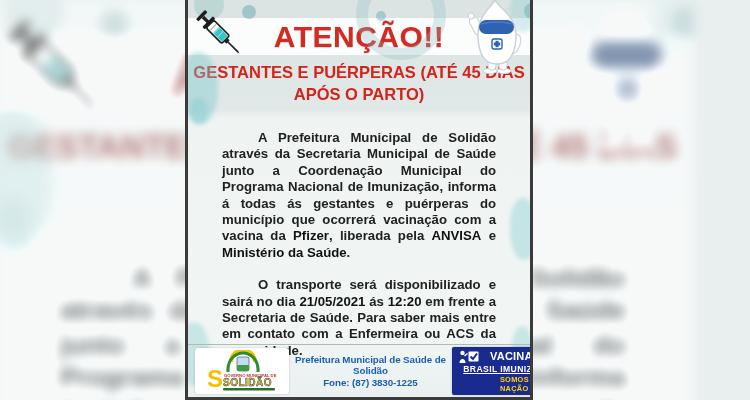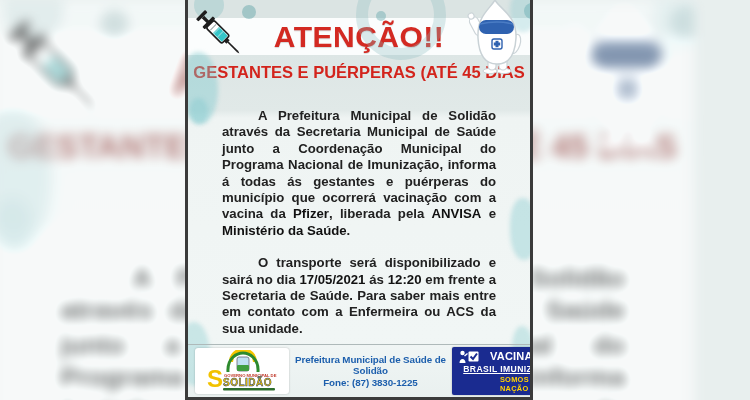--- a/index.html
+++ b/index.html
@@ -191,25 +191,26 @@
       <path d="M16 26 Q33 22 49 26" stroke="#4a7cc4" stroke-width="1.6" fill="none"></path>
       <rect x="28" y="41" width="10" height="10" rx="2" fill="none" stroke="#2f62b0" stroke-width="1.4"></rect>
       <rect x="31.5" y="42.8" width="3" height="6.4" fill="#2f62b0"></rect>
       <rect x="29.8" y="44.5" width="6.4" height="3" fill="#2f62b0"></rect>
     </svg>
 
     <h1 class="title">ATENÇÃO!!</h1>
 
     <div class="subtitle">
       <div>GESTANTES E PUÉRPERAS (ATÉ 45 DIAS</div>
+      <div>APÓS O PARTO)</div>
     </div>
 
     <div class="body-text">
       <p><span>A Prefeitura Municipal de Solidão através da Secretaria Municipal de Saúde junto a Coordenação Municipal do Programa Nacional de Imunização, informa á todas ás gestantes e puérperas do município que ocorrerá vacinação com a vacina da </span><b>Pfizer</b><span>, liberada pela </span><b>ANVISA</b><span> e </span><b>Ministério da Saúde</b><span>.</span></p>
-      <p><span>O transporte será disponibilizado e sairá no dia </span><b>17/05/2021</b><span> ás </span><b>12:20</b><span> em frente a Secretaria de Saúde. Para saber mais entre em contato com a Enfermeira ou ACS da sua unidade.</span></p>
+      <p><span>O transporte será disponibilizado e sairá no dia </span><b>21/05/2021</b><span> ás </span><b>12:20</b><span> em frente a Secretaria de Saúde. Para saber mais entre em contato com a Enfermeira ou ACS da sua unidade.</span></p>
     </div>
 
     <div class="footer">
 
       <div class="gov-card">
         <svg width="90" height="42" viewBox="0 0 90 42">
           <path d="M34 12 A12 12 0 0 1 58 12" fill="none" stroke="#f5c400" stroke-width="4"></path>
           <path d="M31 22 C30 8 40 3 46 3 C52 3 62 8 61 22" fill="none" stroke="#2d8a2d" stroke-width="3"></path>
           <rect x="40" y="7" width="12" height="14" rx="2" fill="#bfe0f2" stroke="#667" stroke-width="0.8"></rect>
           <rect x="40" y="15" width="12" height="6" rx="1" fill="#3f9d3f"></rect>

